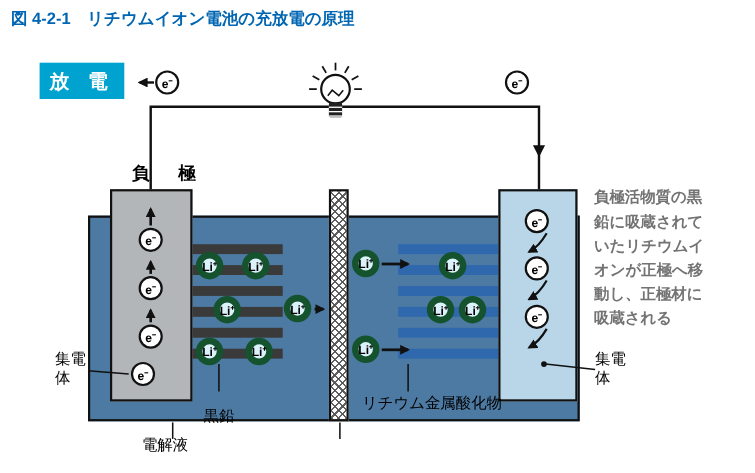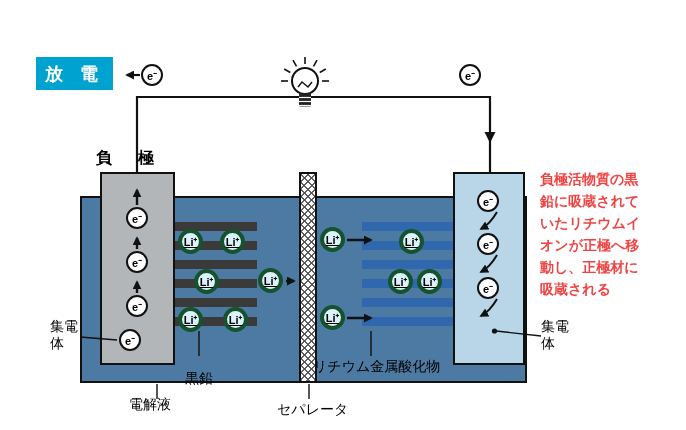--- a/index.html
+++ b/index.html
@@ -20,33 +20,34 @@
   .separator{left:299px;top:172px;width:18px;height:211px;box-sizing:border-box;border:2px solid #111;
         background:
           repeating-linear-gradient(45deg,rgba(80,80,80,.9) 0 1.4px,transparent 1.4px 5px),
           repeating-linear-gradient(-45deg,rgba(80,80,80,.9) 0 1.4px,transparent 1.4px 5px),
           #fff;
         z-index:2;}
   .overlay{left:0;top:0;z-index:5;pointer-events:none;}
   .ec{width:22px;height:22px;box-sizing:border-box;border:2px solid #111;border-radius:50%;
       background:#fff;color:#000;font-size:11px;font-weight:bold;display:flex;align-items:center;
       justify-content:center;z-index:6;}
-  .li{width:25px;height:25px;box-sizing:border-box;border:4px solid #14532d;border-radius:50%;
+  .li{width:25px;height:25px;box-sizing:border-box;border:6px solid #14532d;border-radius:50%;
       background:#dbf2fa;color:#000;font-size:11px;font-weight:bold;display:flex;align-items:center;
-      justify-content:center;z-index:6;text-decoration:underline;}
+      justify-content:center;z-index:6;}
   .etag{font-size:16px;font-weight:bold;color:#000;letter-spacing:5px;white-space:pre;z-index:7;}
   .lbl{font-size:14px;font-weight:normal;color:#000;white-space:pre-line;z-index:7;}
   .annot{left:540px;top:168px;width:110px;font-size:14px;line-height:22px;font-weight:bold;
-         color:#ef4444;white-space:pre-line;z-index:7;}
+         color:#737373;white-space:pre-line;z-index:7;}
 </style>
 </head>
 <body>
 
 <div class="stage">
 
+  <div class="abs title">図 4-2-1　リチウムイオン電池の充放電の原理</div>
   <div class="abs badge">放 電</div>
 
   <div class="abs tank"></div>
 
   <div class="abs gbar" style="top:222px"></div>
   <div class="abs gbar" style="top:241px"></div>
   <div class="abs gbar" style="top:260px"></div>
   <div class="abs gbar" style="top:279px"></div>
   <div class="abs gbar" style="top:298px"></div>
   <div class="abs gbar" style="top:317px"></div>
@@ -143,30 +144,29 @@
   <span class="abs li" style="left:194px;top:269px">Li⁺</span>
   <span class="abs li" style="left:178px;top:307px">Li⁺</span>
   <span class="abs li" style="left:223px;top:307px">Li⁺</span>
   <span class="abs li" style="left:258px;top:268px">Li⁺</span>
   <span class="abs li" style="left:320px;top:227px">Li⁺</span>
   <span class="abs li" style="left:320px;top:305px">Li⁺</span>
   <span class="abs li" style="left:399px;top:229px">Li⁺</span>
   <span class="abs li" style="left:388px;top:269px">Li⁺</span>
   <span class="abs li" style="left:417px;top:269px">Li⁺</span>
 
-  <div class="abs etag" style="left:96px;top:148px">負　極</div>
+  <div class="abs etag" style="left:120px;top:148px">負　極</div>
 
   <div class="abs lbl" style="left:50px;top:318px;line-height:17px">集電
 体</div>
   <div class="abs lbl" style="left:541px;top:318px;line-height:17px">集電
 体</div>
   <div class="abs lbl" style="left:185px;top:370px">黒鉛</div>
-  <div class="abs lbl" style="left:313px;top:358px">リチウム金属酸化物</div>
+  <div class="abs lbl" style="left:329px;top:358px">リチウム金属酸化物</div>
   <div class="abs lbl" style="left:129px;top:396px">電解液</div>
-  <div class="abs lbl" style="left:277px;top:401px">セパレータ</div>
 
   <div class="abs annot">負極活物質の黒
 鉛に吸蔵されて
 いたリチウムイ
 オンが正極へ移
 動し、正極材に
 吸蔵される</div>
 
 </div>
 

